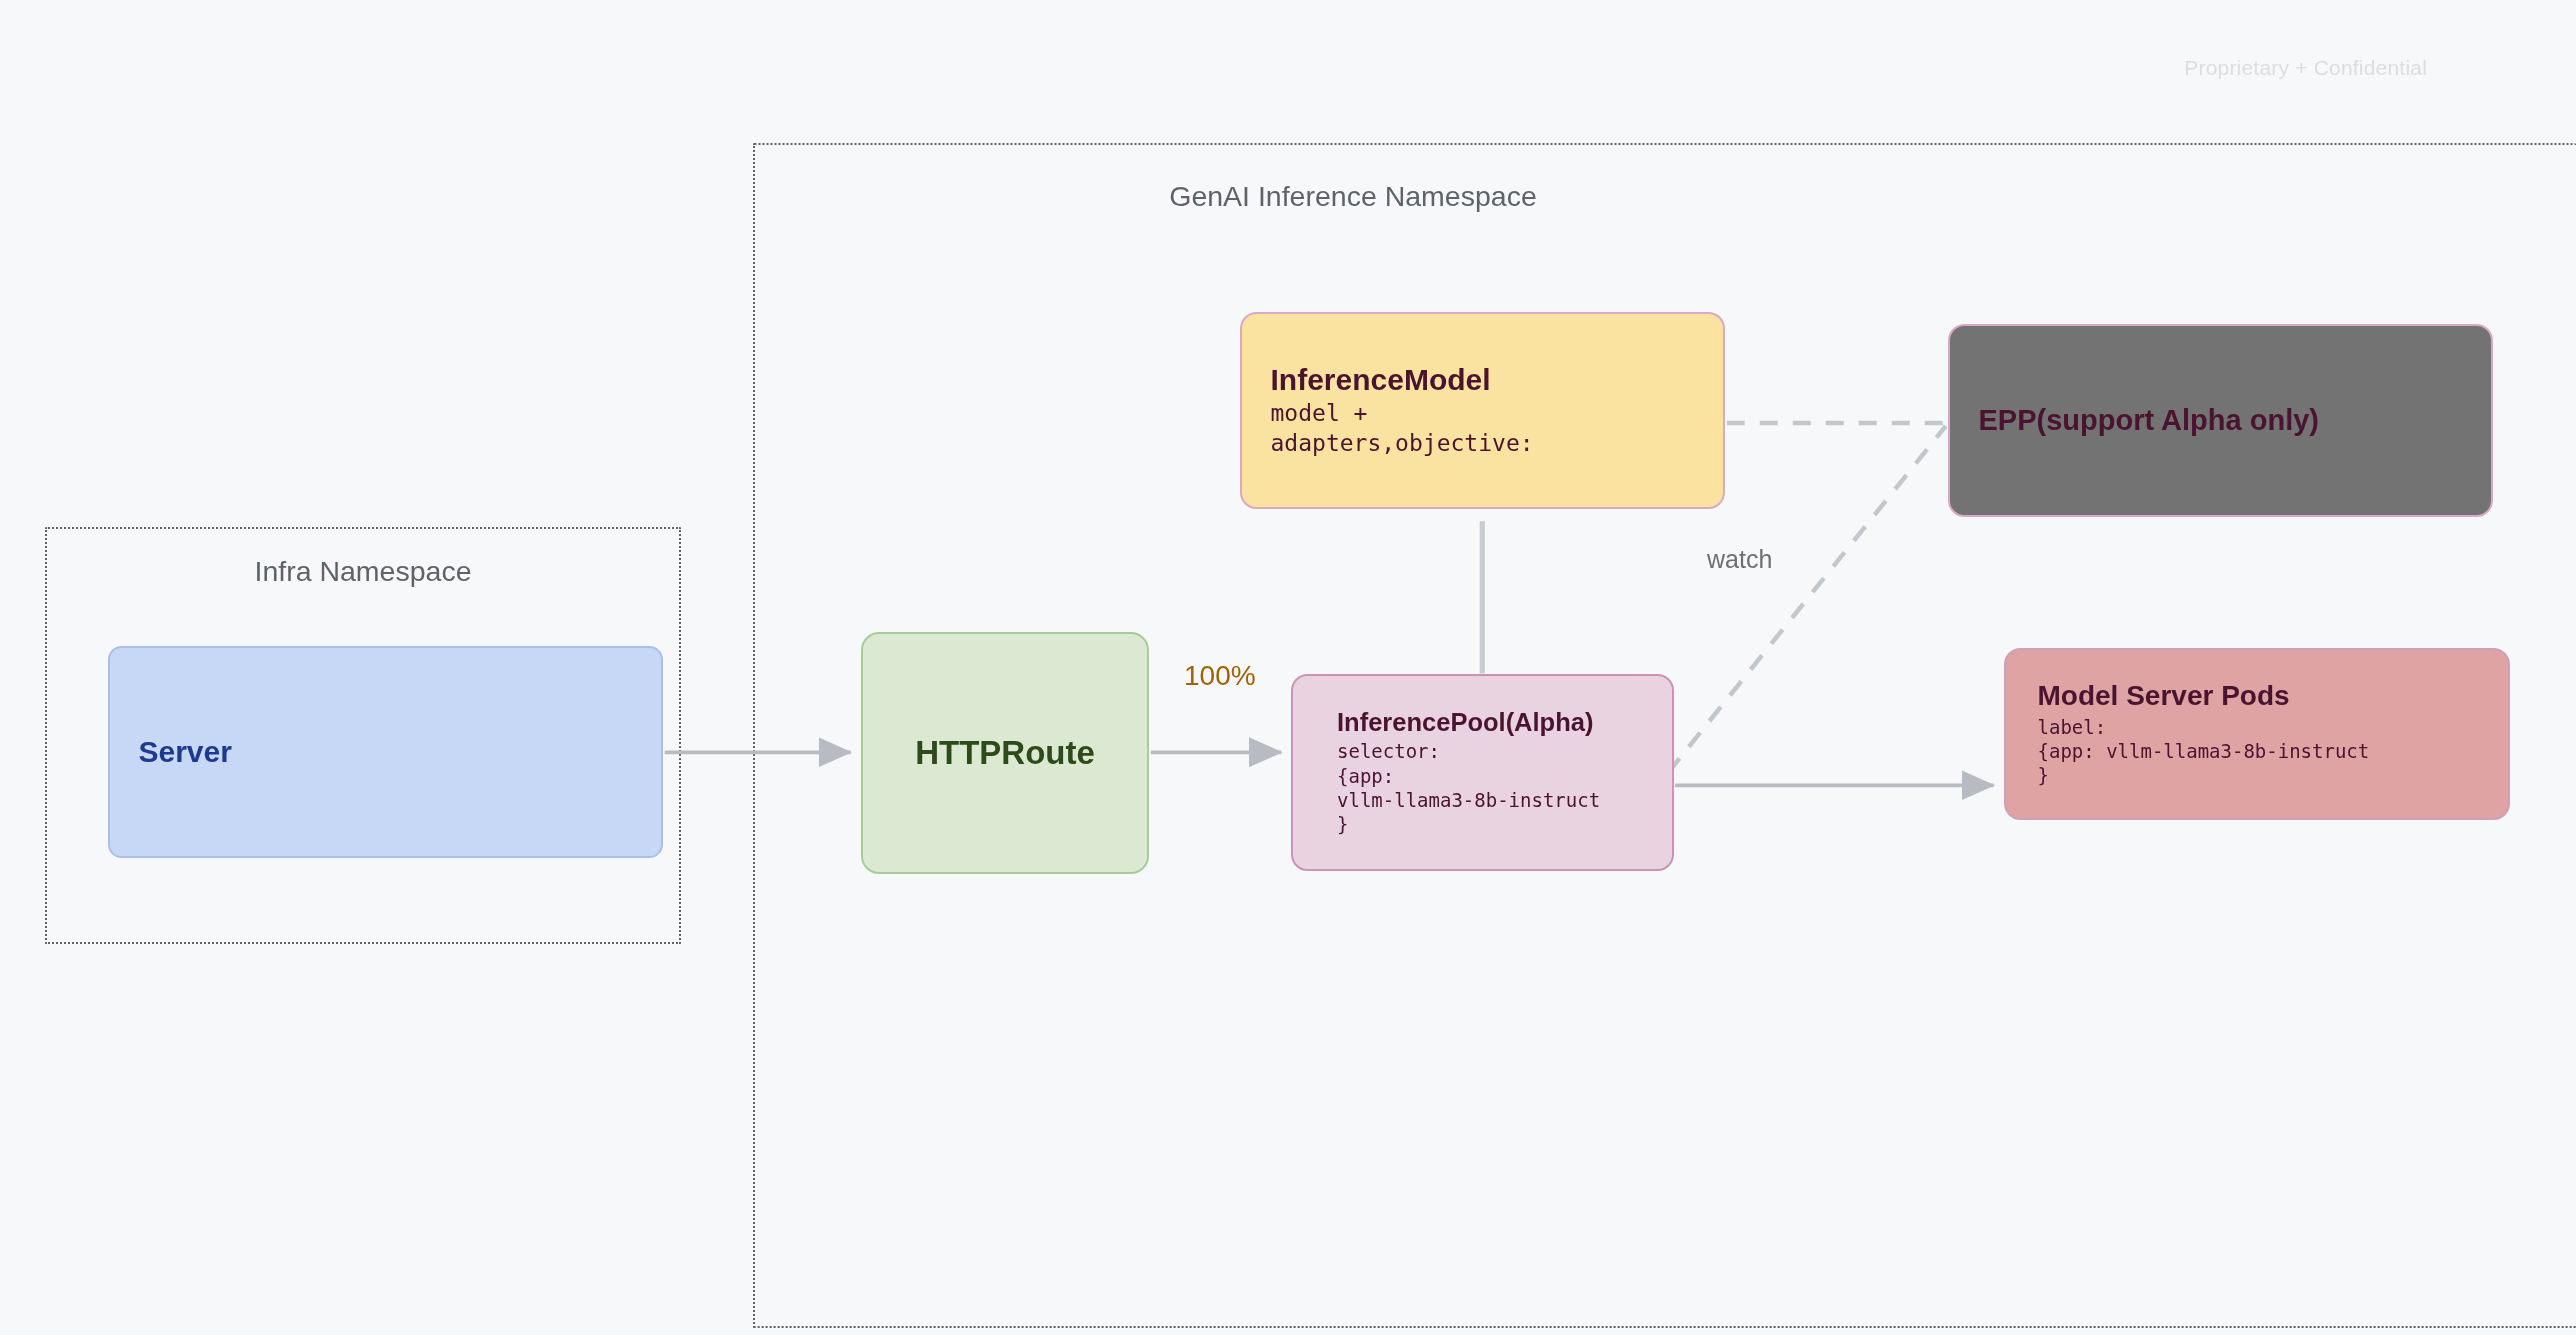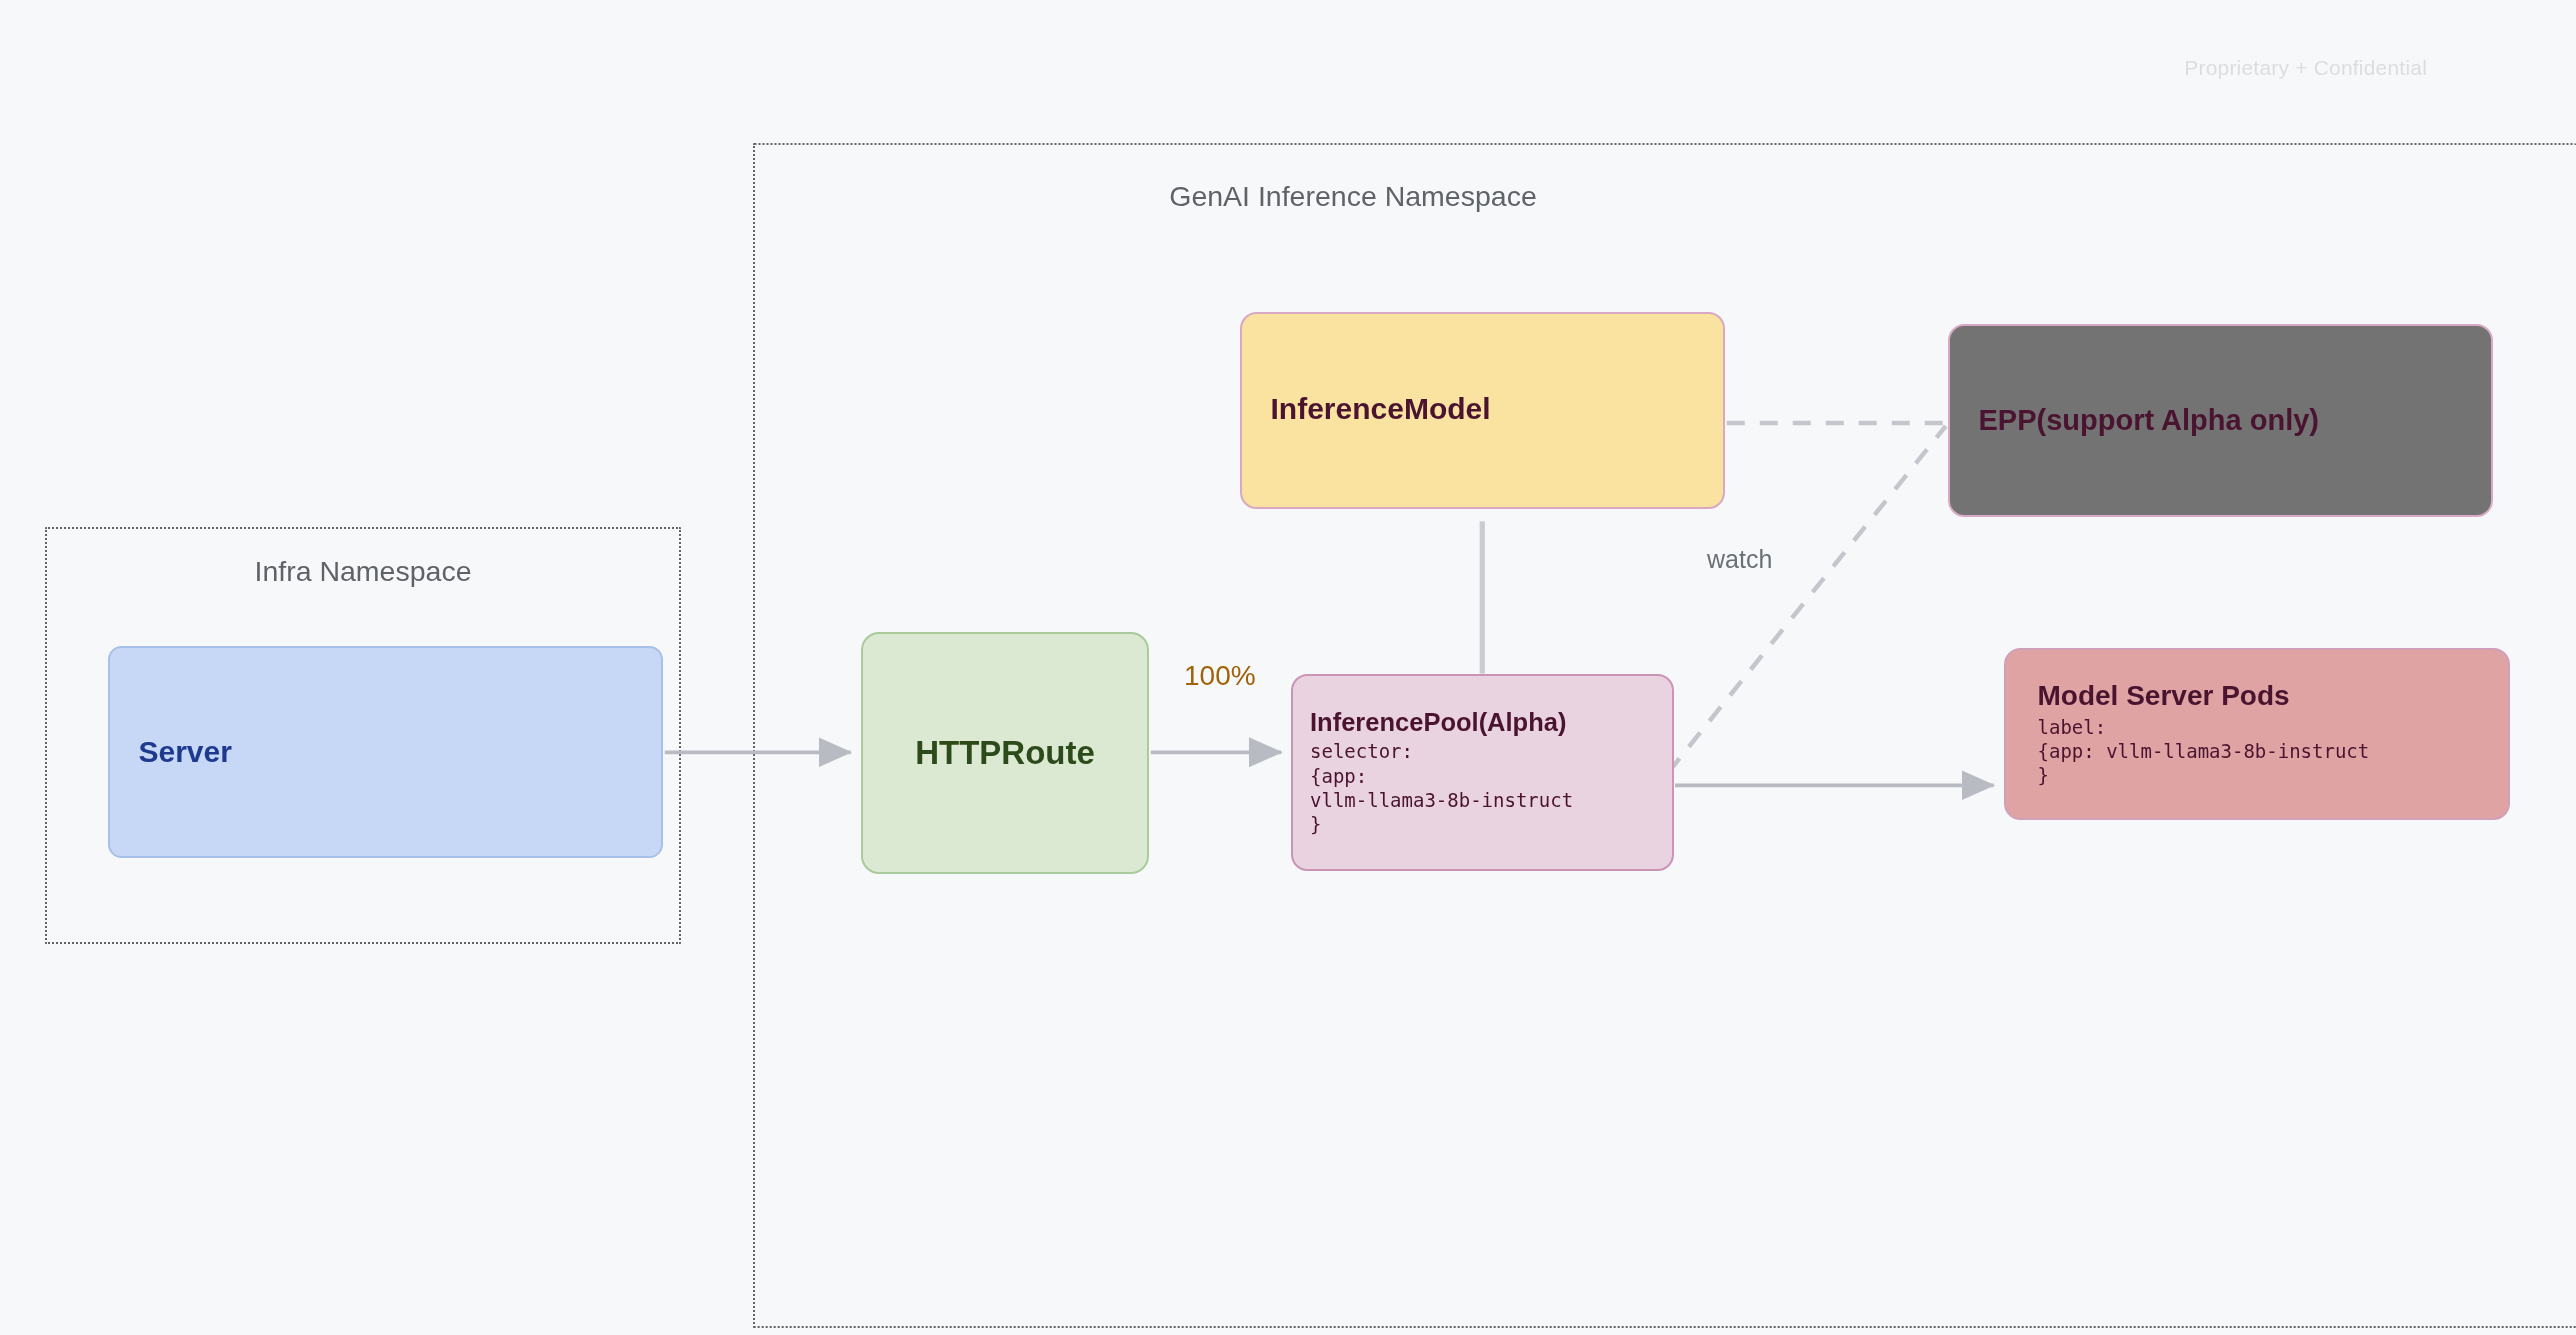--- a/index.html
+++ b/index.html
@@ -142,21 +142,21 @@
   }
 
   
   #node-inferencepool {
     left: 1291px;
     top: 674px;
     width: 383px;
     height: 197px;
     background: #ead3e0;
     border: 2.3px solid #cb93b4;
-    padding: 0 17px;
+    padding: 0 44px;
   }
   #node-inferencepool .title {
     color: #4a1430;
     font-size: 25.5px;
     margin-bottom: 2.3px;
   }
   #node-inferencepool .code {
     color: #4a1430;
     font-size: 19px;
   }
@@ -254,20 +254,22 @@
   <div class="node" id="node-gateway">
     <div class="title">Server</div>
   </div>
 
   <div class="node" id="node-httproute">
     <div class="title">HTTPRoute</div>
   </div>
 
   <div class="node" id="node-inferencemodel">
     <div class="title">InferenceModel</div>
+    <div class="code">model +
+adapters,objective:</div>
   </div>
 
   <div class="node" id="node-inferencepool">
     <div class="title">InferencePool(Alpha)</div>
     <div class="code">selector:
 {app:
 vllm-llama3-8b-instruct
 }</div>
   </div>
 

